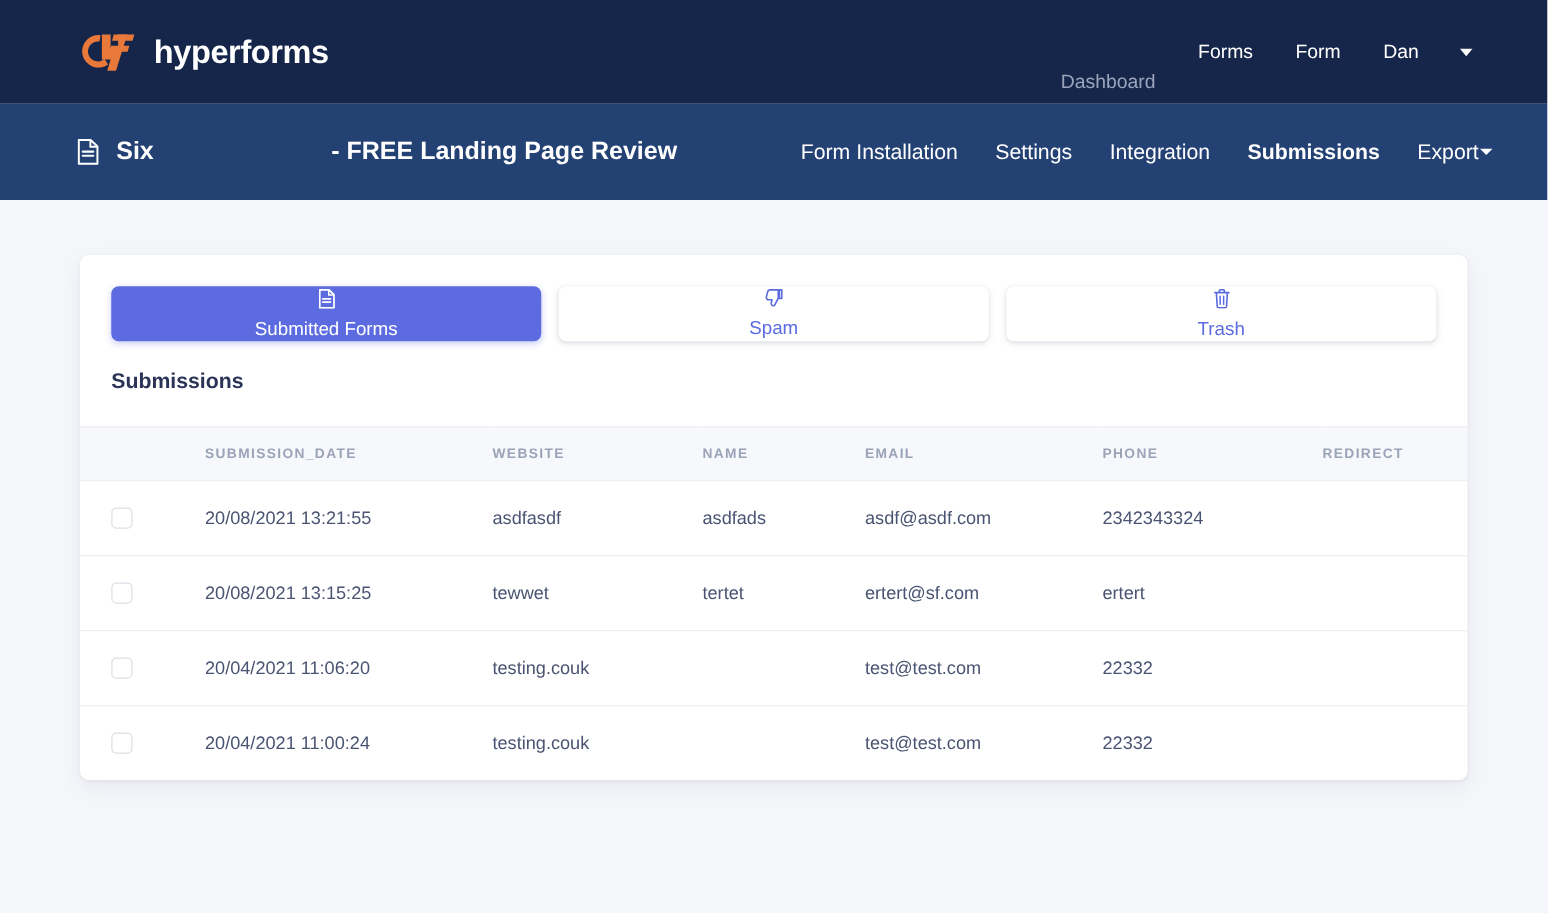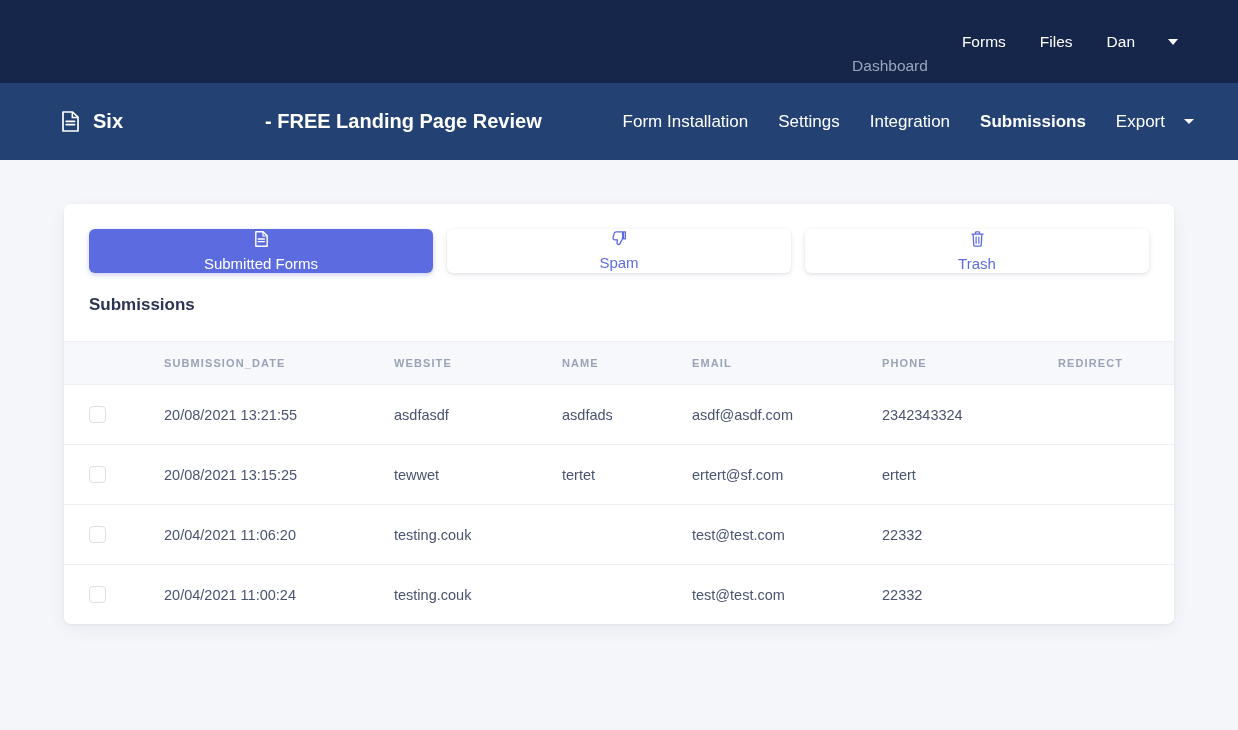--- a/index.html
+++ b/index.html
@@ -77,21 +77,21 @@
   .subnav a {
     color: #ffffff;
     font-size: 17px;
     text-decoration: none;
     padding: 0 15px;
     white-space: nowrap;
     line-height: 1;
   }
   .subnav a.active { font-weight: bold; }
   .subnav .export {
-    display: flex; align-items: center; gap: 19px;
+    display: flex; align-items: center; gap: 1px;
     padding-right: 0;
   }
   .caret-sm {
     width: 0; height: 0;
     border-left: 5px solid transparent;
     border-right: 5px solid transparent;
     border-top: 5.5px solid #ffffff;
   }
 
   
@@ -185,25 +185,36 @@
     border-radius: 4px;
     background: #ffffff;
     display: block;
     cursor: pointer;
   }
 </style>
 </head>
 <body>
 
 <div class="topbar">
+  <div class="brand">
+    <span class="brand-mark">
+      <svg class="brand-mark" viewBox="0 0 46 34" xmlns="http://www.w3.org/2000/svg">
+        <path d="M16.5 3.2 A13 13 0 1 0 22.5 26.5 L19.6 22.2 A8 8 0 1 1 15.6 8.2 Z" fill="#e8793a"></path>
+        <path d="M17.5 2.5 L24.5 2.5 L24.5 13.5 L30.5 13.5 L30.5 2.5 L37.8 2.5 L28.8 31.5 L21.8 31.5 L24.5 22.5 L17.5 22.5 Z" fill="#e8793a"></path>
+        <path d="M27.0 2.5 L43.5 2.5 L42.0 7.6 L25.6 7.6 Z" fill="#e8793a"></path>
+        <path d="M25.0 11.5 L39.5 11.5 L38.1 16.3 L23.6 16.3 Z" fill="#e8793a"></path>
+      </svg>
+    </span>
+    <span class="brand-name">hyperforms</span>
+  </div>
 
   <nav class="topnav">
     <a href="#" class="muted">Dashboard</a>
     <a href="#">Forms</a>
-    <a href="#">Files</a>
+    <a href="#">Form</a>
     <a href="#">Dan</a>
     <span class="caret-btn">
       <span class="caret"></span>
     </span>
   </nav>
 </div>
 
 <div class="subbar">
   <div class="form-title">
     <span>

